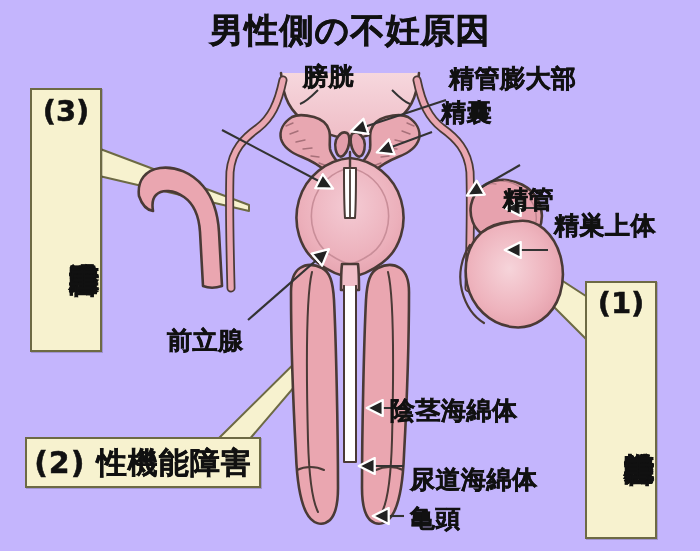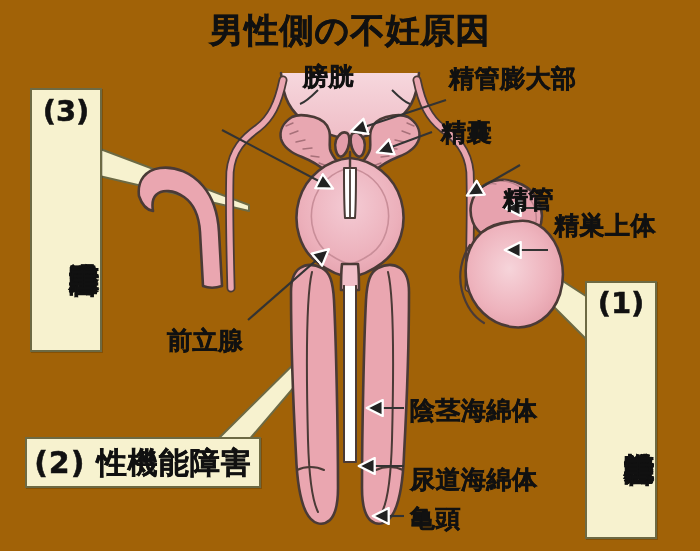--- a/index.html
+++ b/index.html
@@ -4,21 +4,21 @@
 <title>男性側の不妊原因</title>
 <style>
   html,body{margin:0;padding:0;background:#ffffff;}
   body{
     width:700px;height:551px;
     font-family:"DejaVu Sans","Liberation Sans",sans-serif;
     color:#1a1a1a;
     overflow:hidden;
     position:relative;
   }
-  #stage{position:relative;width:700px;height:551px;background:#a16207;}
+  #stage{position:relative;width:700px;height:551px;background:#c4b5fd;}
 
   
   .title{
     position:absolute;left:0;top:8px;width:700px;
     text-align:center;
     font-size:34px;
     font-weight:bold;
     letter-spacing:1px;
     color:#111;
     -webkit-text-stroke:0.6px #111;
@@ -256,30 +256,30 @@
 
       <line x1="404" y1="516" x2="374" y2="516" marker-end="url(#ah)"></line>
     </g>
   </svg>
 
 
   <div class="lbl" style="left:303px;top:60px;">膀胱</div>
 
   <div class="lbl" style="left:449px;top:62px;">精管膨大部</div>
 
-  <div class="lbl" style="left:441px;top:116px;">精囊</div>
+  <div class="lbl" style="left:441px;top:96px;">精囊</div>
 
   <div class="lbl" style="left:503px;top:138px;margin-top:45px;">精管</div>
 
   <div class="lbl" style="left:554px;top:194px;margin-top:15px;">精巣上体</div>
 
 
   <div class="lbl" style="left:167px;top:324px;">前立腺</div>
 
-  <div class="lbl" style="left:410px;top:394px;">陰茎海綿体</div>
+  <div class="lbl" style="left:390px;top:394px;">陰茎海綿体</div>
 
   <div class="lbl" style="left:410px;top:452px;margin-top:11px;">尿道海綿体</div>
 
   <div class="lbl" style="left:410px;top:502px;">亀頭</div>
 
   <div class="callout" id="box3">
     <div class="num">(3)</div>
     <div class="body txt vert">精路通過障害</div>
   </div>
 

